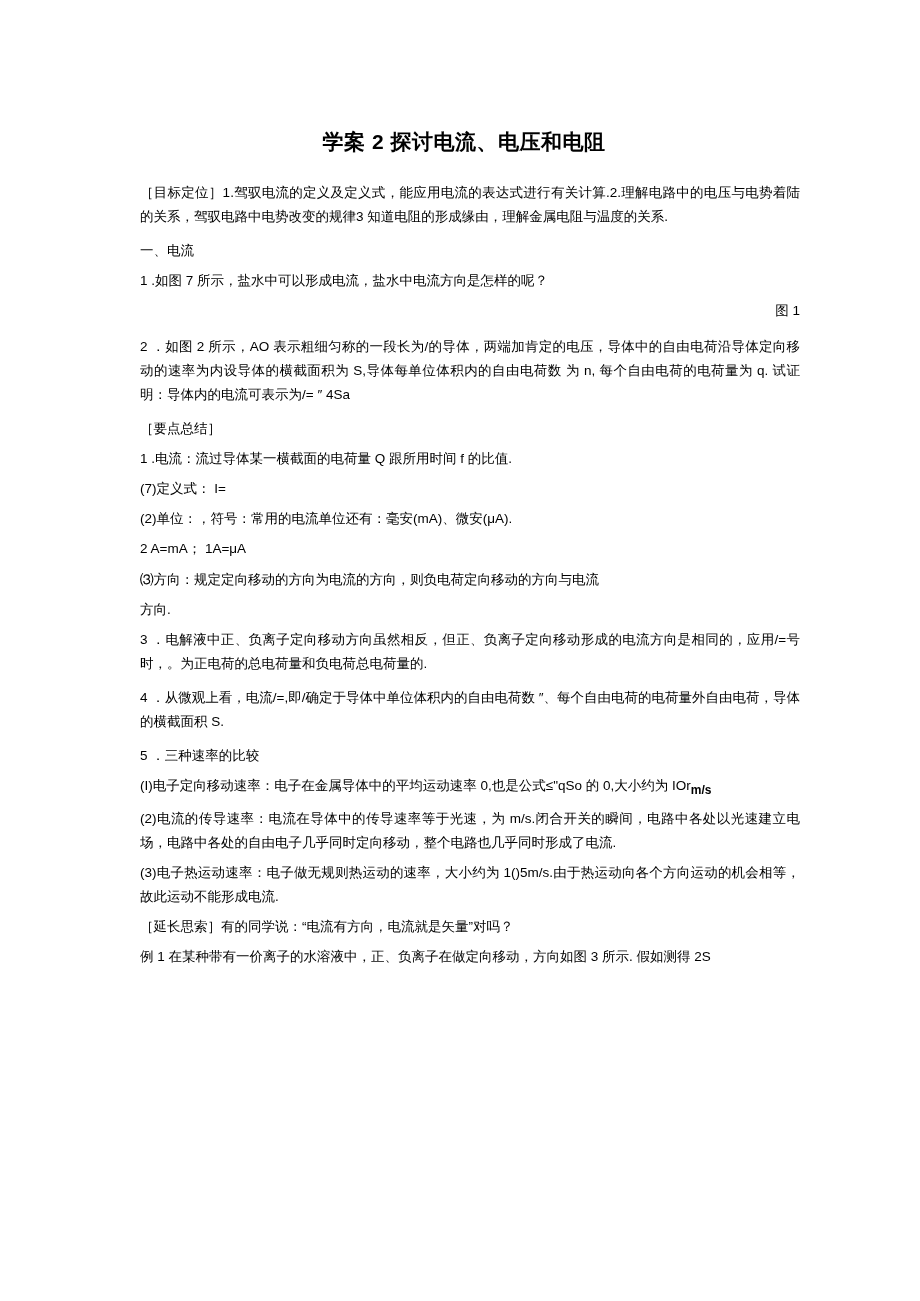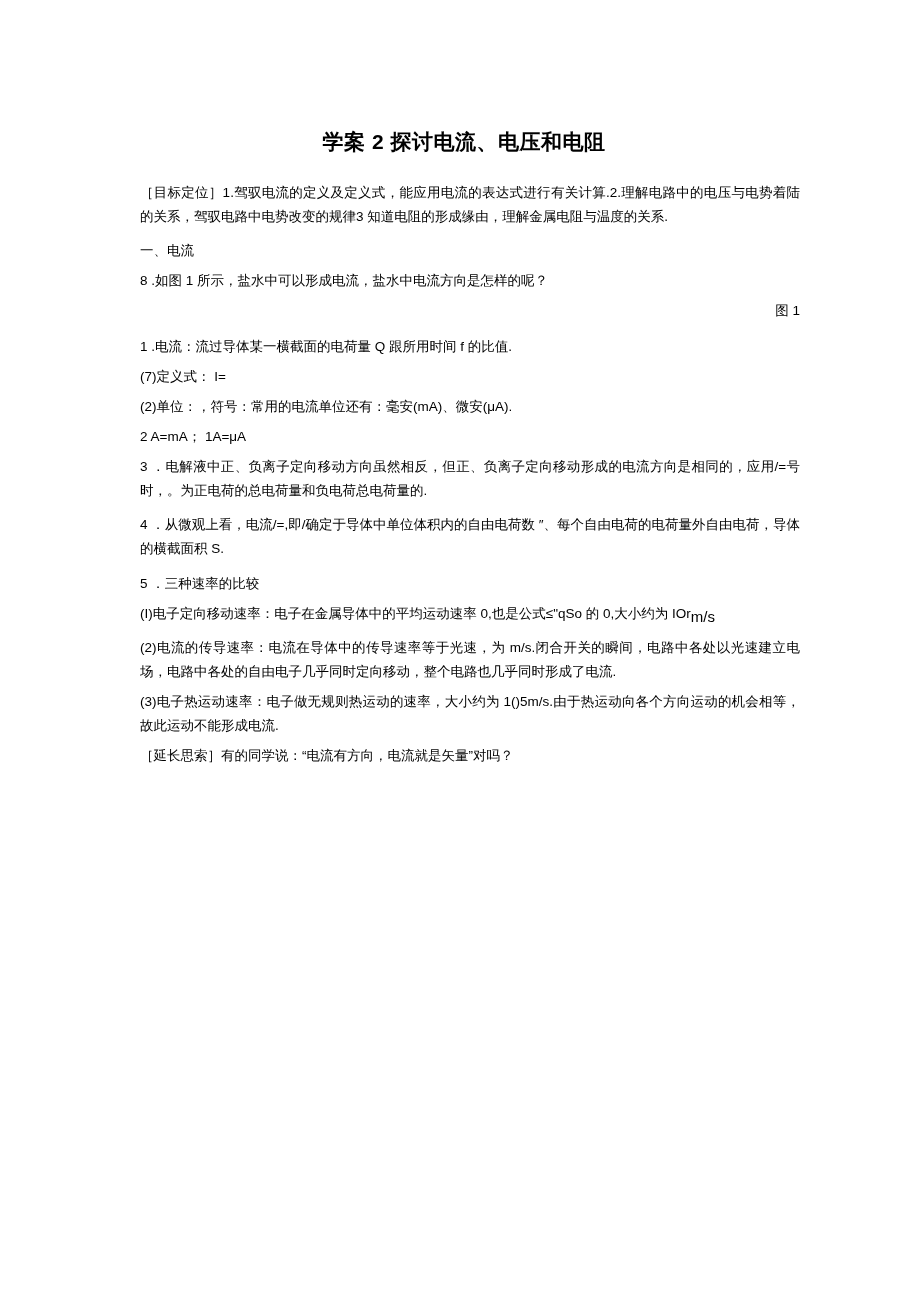--- a/index.html
+++ b/index.html
@@ -44,62 +44,68 @@
   }
   p.tight {
     margin-bottom: 6px;
   }
   p.fig-label {
     text-align: right;
     margin: 6px 0 12px 0;
     font-size: 13.5px;
   }
   .sub {
-    font-size: 15px;
+    font-size: 12px;
     vertical-align: sub;
+    font-weight: bold;
   }
 </style>
 </head>
 <body>
 
 <div class="page">
   <div class="content">
 
     <h1 class="doc-title">学案 2 探讨电流、电压和电阻</h1>
 
     <p>［目标定位］1.驾驭电流的定义及定义式，能应用电流的表达式进行有关计算.2.理解电路中的电压与电势着陆的关系，驾驭电路中电势改变的规律3 知道电阻的形成缘由，理解金属电阻与温度的关系.</p>
 
     <p class="tight">一、电流</p>
 
-    <p class="tight">8 .如图 1 所示，盐水中可以形成电流，盐水中电流方向是怎样的呢？</p>
+    <p class="tight">1 .如图 7 所示，盐水中可以形成电流，盐水中电流方向是怎样的呢？</p>
 
     <p class="fig-label">图 1</p>
 
+    <p>2 ．如图 2 所示，AO 表示粗细匀称的一段长为/的导体，两端加肯定的电压，导体中的自由电荷沿导体定向移动的速率为内设导体的横截面积为 S,导体每单位体积内的自由电荷数 为 n, 每个自由电荷的电荷量为 q. 试证明：导体内的电流可表示为/= ″ 4Sa</p>
 
 
+    <p class="tight">［要点总结］</p>
 
     <p class="tight">1 .电流：流过导体某一横截面的电荷量 Q 跟所用时间 f 的比值.</p>
 
     <p class="tight">(7)定义式： I=</p>
 
     <p class="tight">(2)单位：，符号：常用的电流单位还有：毫安(mA)、微安(μA).</p>
 
     <p class="tight">2  A=mA； 1A=μA</p>
 
+    <p class="tight">⑶方向：规定定向移动的方向为电流的方向，则负电荷定向移动的方向与电流</p>
 
+    <p class="tight">方向.</p>
 
     <p>3 ．电解液中正、负离子定向移动方向虽然相反，但正、负离子定向移动形成的电流方向是相同的，应用/=号时，。为正电荷的总电荷量和负电荷总电荷量的.</p>
 
     <p>4 ．从微观上看，电流/=,即/确定于导体中单位体积内的自由电荷数 ″、每个自由电荷的电荷量外自由电荷，导体的横截面积 S.</p>
 
     <p class="tight">5  ．三种速率的比较</p>
 
     <p class="tight"><span>(I)电子定向移动速率：电子在金属导体中的平均运动速率 0,也是公式≤"qSo 的 0,大小约为 IOr</span><span class="sub">m/s</span></p>
 
     <p class="tight">(2)电流的传导速率：电流在导体中的传导速率等于光速，为 m/s.闭合开关的瞬间，电路中各处以光速建立电场，电路中各处的自由电子几乎同时定向移动，整个电路也几乎同时形成了电流.</p>
 
     <p class="tight">(3)电子热运动速率：电子做无规则热运动的速率，大小约为 1()5m/s.由于热运动向各个方向运动的机会相等，故此运动不能形成电流.</p>
 
     <p class="tight">［延长思索］有的同学说：“电流有方向，电流就是矢量”对吗？</p>
 
+    <p class="tight">例 1 在某种带有一价离子的水溶液中，正、负离子在做定向移动，方向如图 3 所示. 假如测得 2S</p>
 
   </div>
 </div>
 
 </body></html>

